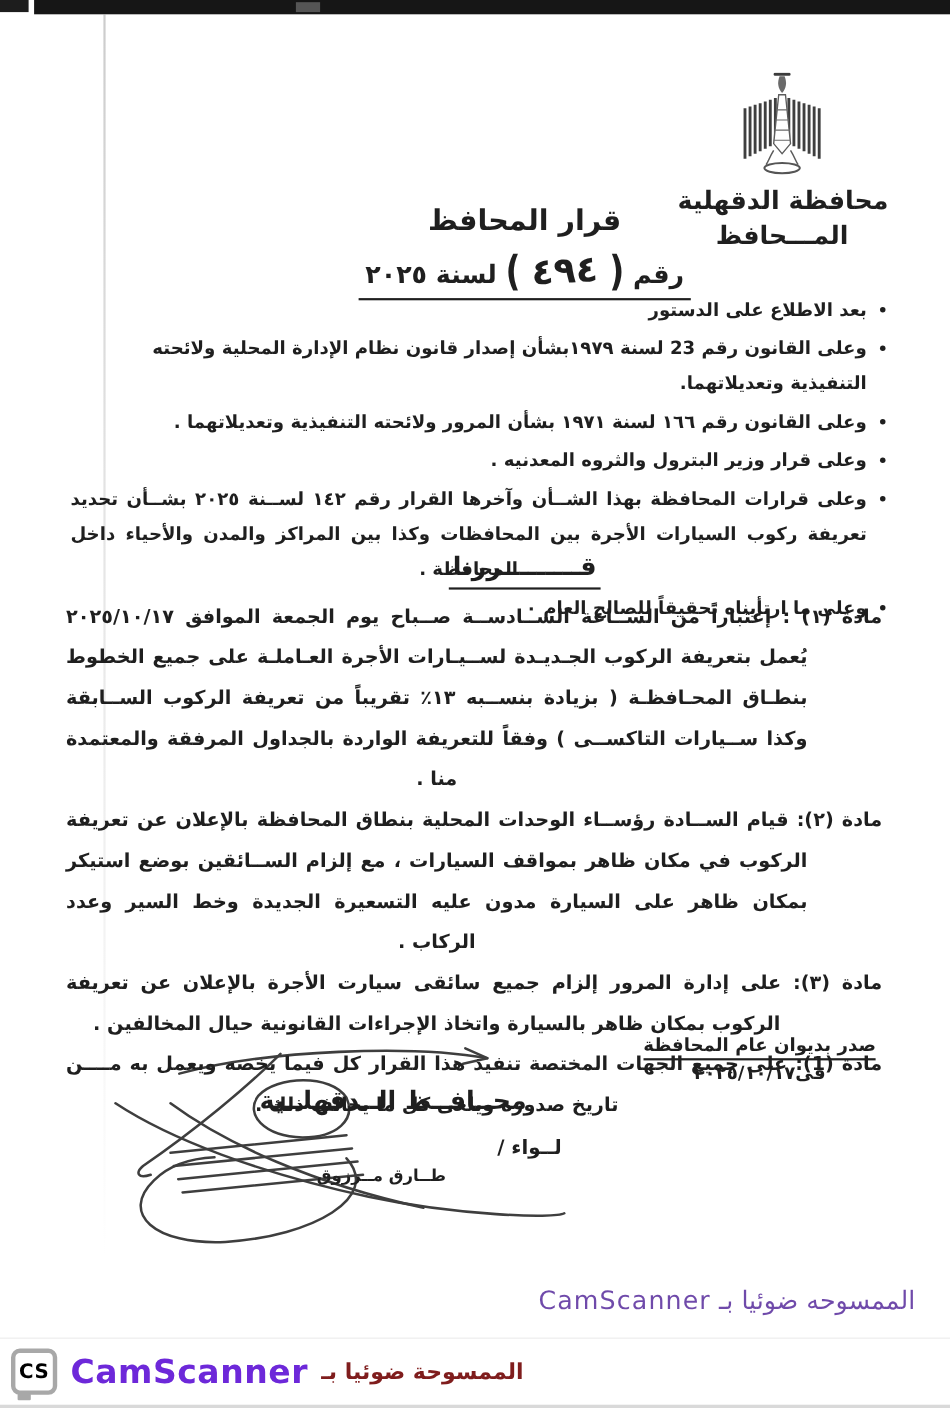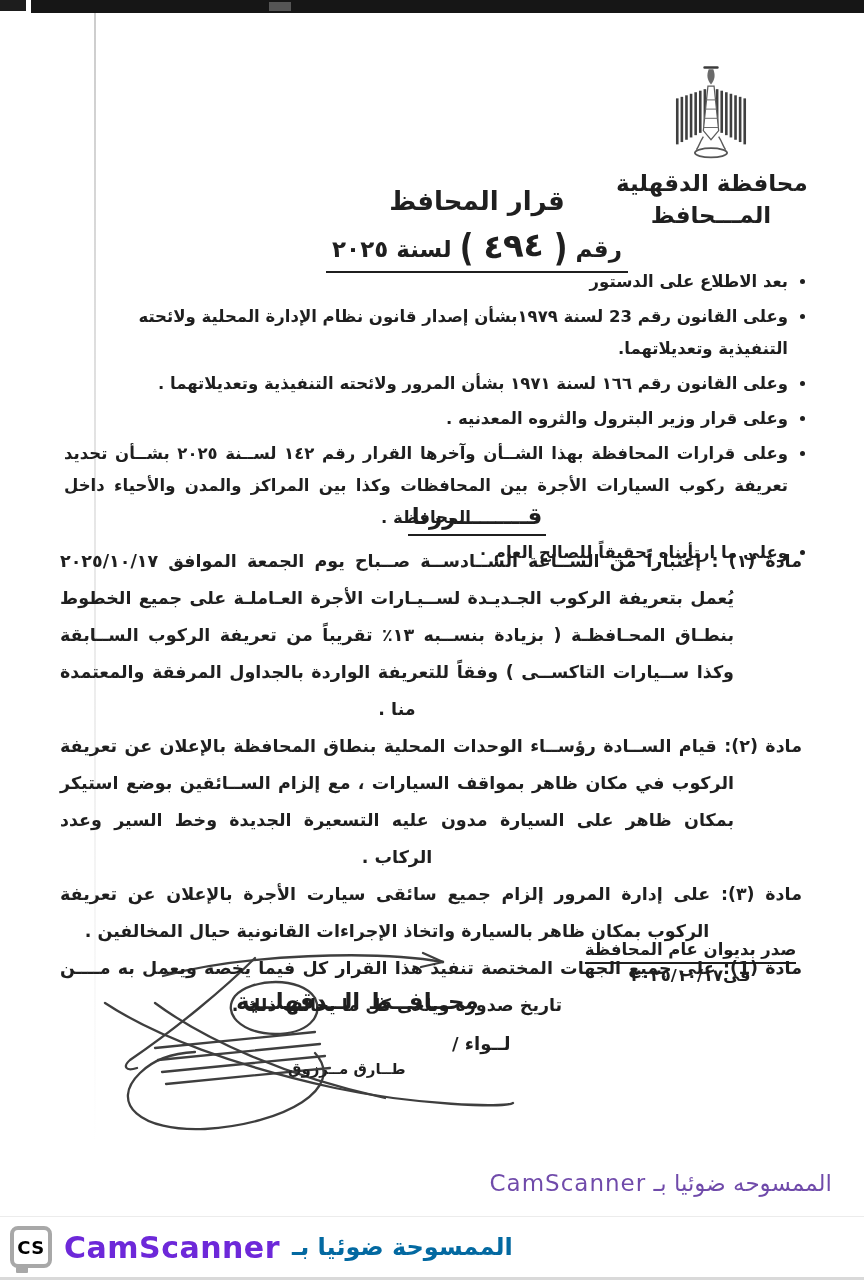--- a/index.html
+++ b/index.html
@@ -54,21 +54,21 @@
     direction:rtl;letter-spacing:1px;white-space:nowrap;}
   
   .bottom-bar{position:absolute;left:0;right:0;bottom:0;height:64px;background:#ffffff;
     border-top:1px solid #ececec;border-bottom:3px solid #d9d9d9;
     display:flex;align-items:center;gap:12px;padding-left:10px;box-sizing:border-box;}
   .cs-box{width:34px;height:34px;border:4px solid #a8a8a8;border-radius:8px;position:relative;
     display:flex;align-items:center;justify-content:center;flex:0 0 auto;}
   .cs-box span{font-size:18px;font-weight:bold;color:#000000;letter-spacing:.5px;}
   .cs-box::after{content:"";position:absolute;left:2px;bottom:-9px;width:12px;height:6px;background:#a8a8a8;border-radius:1px;}
   .cs-brand{font-size:30px;font-weight:bold;color:#6d28d9;letter-spacing:.5px;}
-  .cs-arabic{font-size:24px;font-weight:bold;color:#0369a1;direction:rtl;}
+  .cs-arabic{font-size:20px;font-weight:bold;color:#7f1d1d;direction:rtl;}
 </style>
 </head>
 <body>
 
 <div class="scan-top-bar">
     <div class="notch"></div>
   </div>
 <div class="scan-corner"></div>
 <div class="scan-left-line"></div>
 

